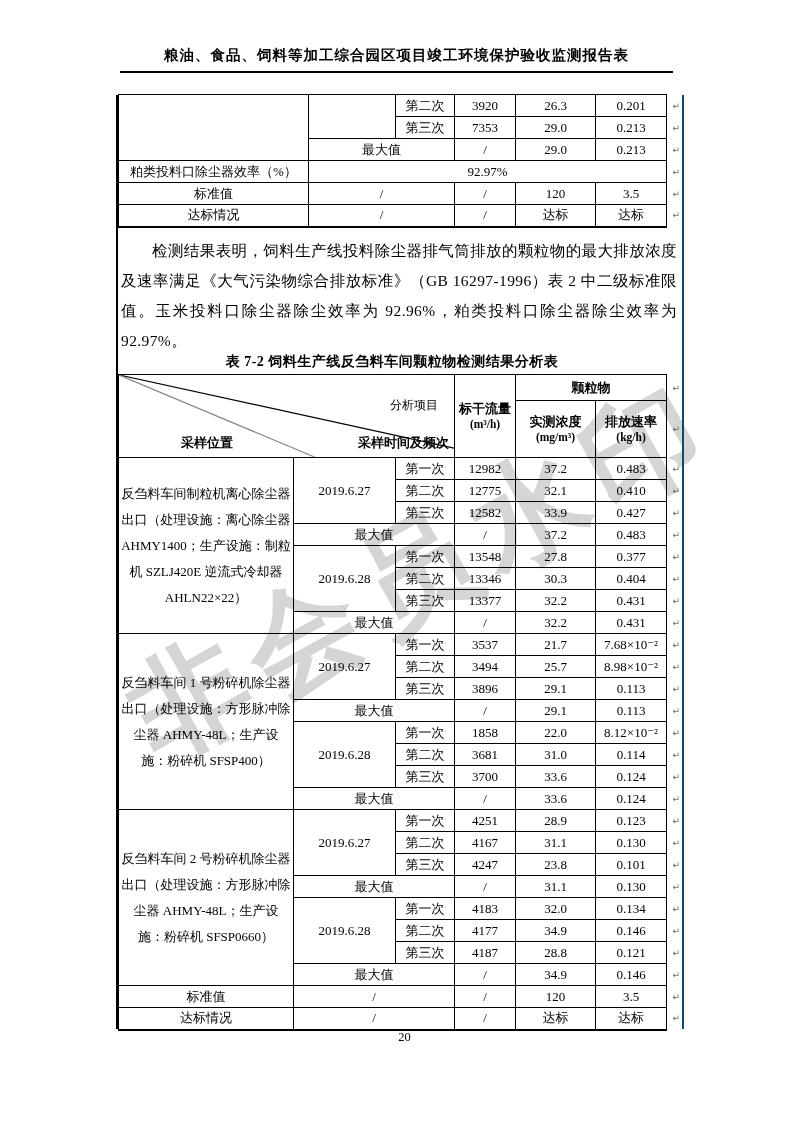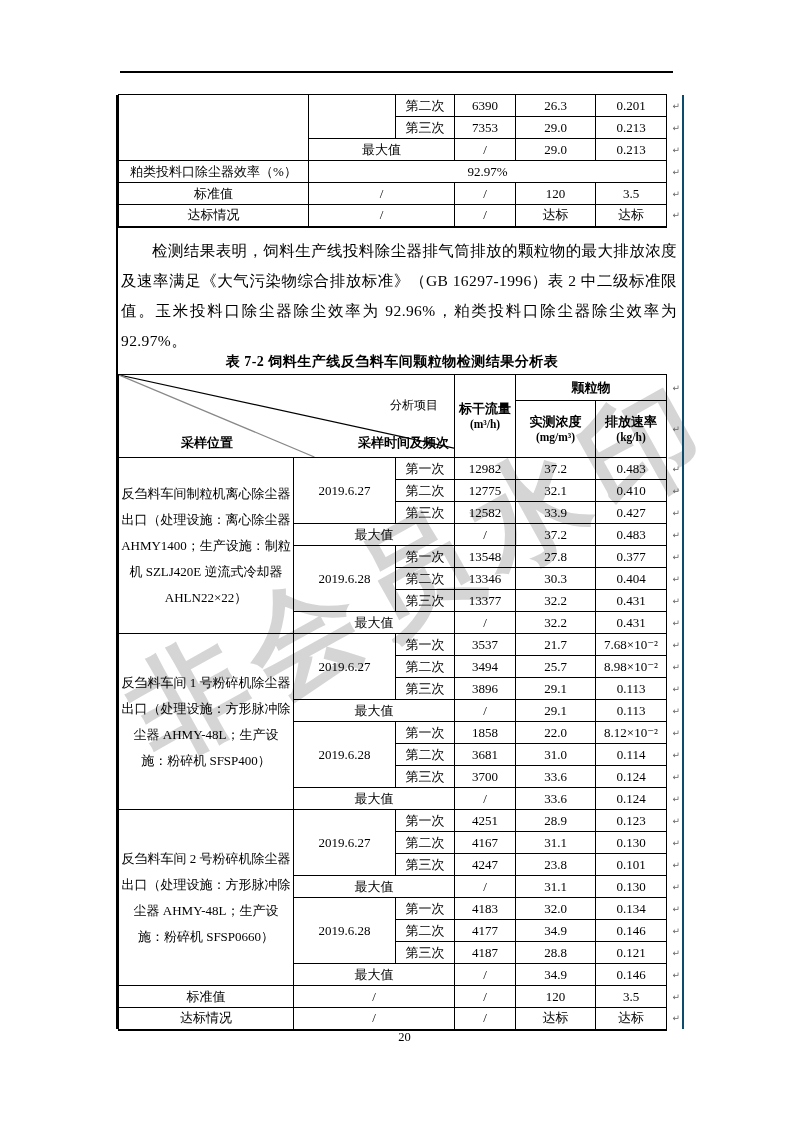--- a/index.html
+++ b/index.html
@@ -42,41 +42,42 @@
   .pilcrow{position:absolute;right:-14px;top:50%;transform:translateY(-50%);
         font-size:9px;color:#666;font-family:"DejaVu Sans",sans-serif;line-height:1;}
   .page-number{position:absolute;top:1030px;left:8px;width:793px;text-align:center;
         font-size:12.5px;z-index:2;}
 </style>
 </head>
 <body>
 
 <div class="page">
 
+  <div class="doc-header">粮油、食品、饲料等加工综合园区项目竣工环境保护验收监测报告表</div>
   <div class="header-rule"></div>
 
   <div class="watermark">非会员水印</div>
 
   <div class="frame">
 
     <table class="doc-table" id="top-table">
       <colgroup>
         <col style="width:190px">
           <col style="width:87px">
           <col style="width:59px">
         <col style="width:61px">
           <col style="width:80px">
           <col style="width:71px">
       </colgroup>
       <tbody>
           <tr>
         <td rowspan="3"></td>
         <td rowspan="2"></td>
         <td>第二次</td>
-        <td>6390</td>
+        <td>3920</td>
         <td>26.3</td>
         <td>0.201<span class="pilcrow">↵</span></td>
       </tr>
       <tr>
         <td>第三次</td>
         <td>7353</td>
         <td>29.0</td>
         <td>0.213<span class="pilcrow">↵</span></td>
       </tr>
       <tr>

